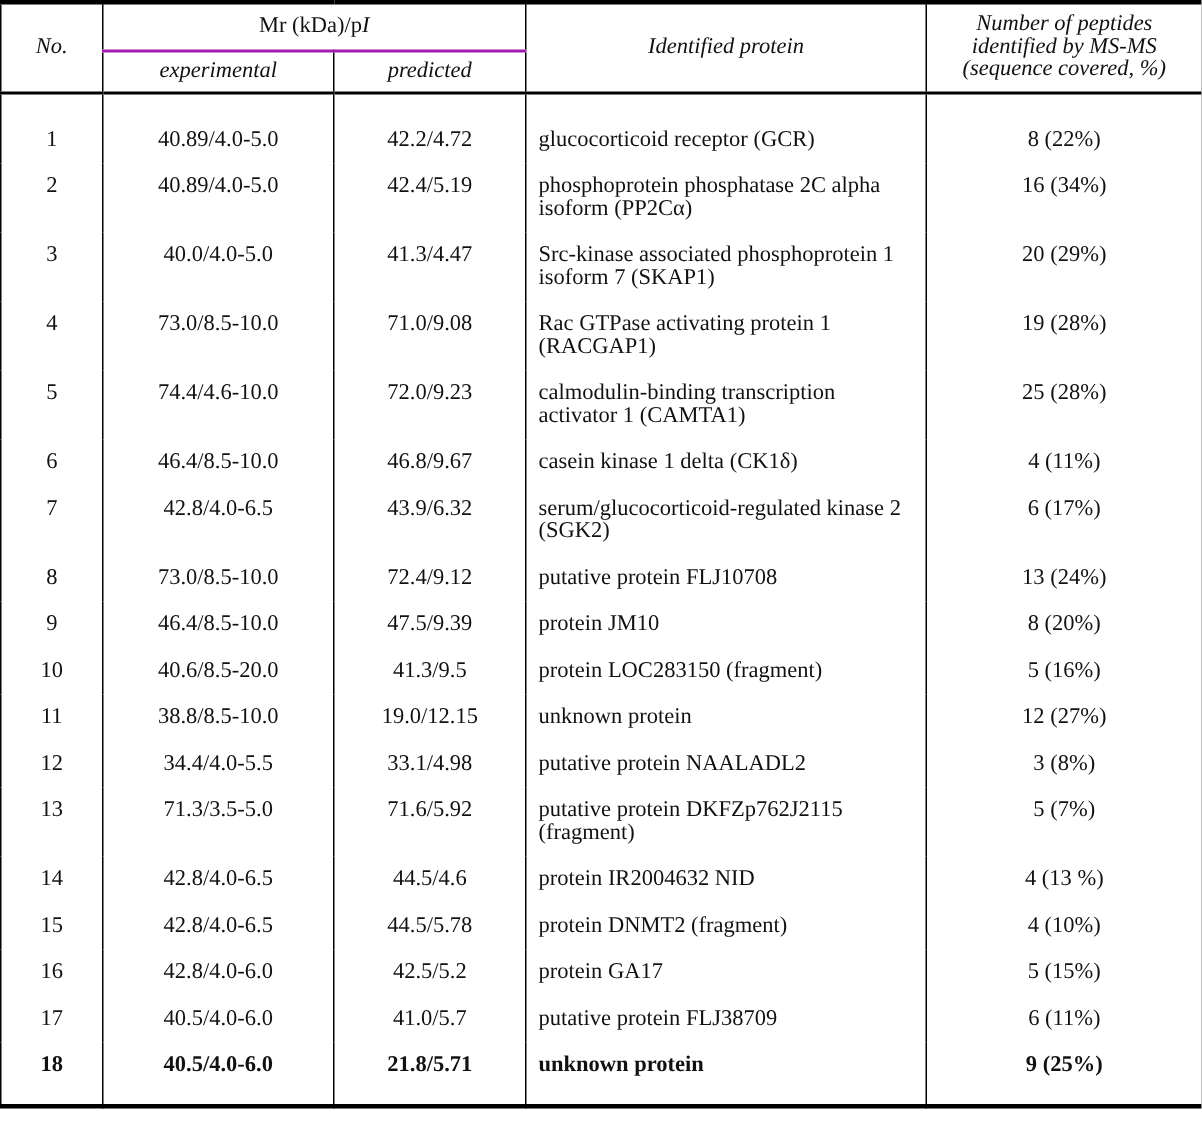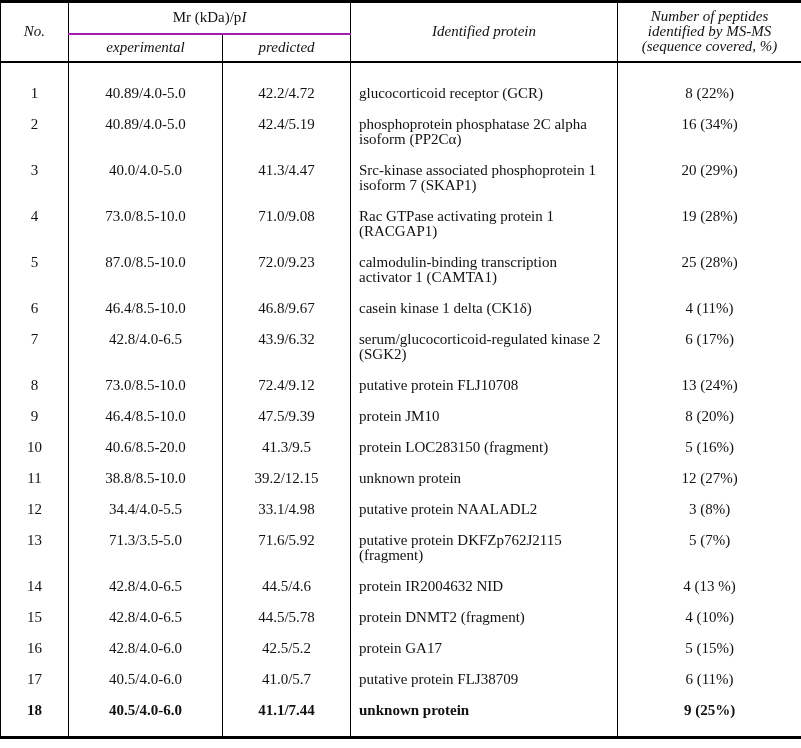--- a/index.html
+++ b/index.html
@@ -102,21 +102,21 @@
       </tr>
       <tr>
         <td class="col-no vline">4</td>
         <td class="col-exp vline">73.0/8.5-10.0</td>
         <td class="col-pred vline">71.0/9.08</td>
         <td class="col-prot vline">Rac GTPase activating protein 1 (RACGAP1)</td>
         <td class="col-pep">19 (28%)</td>
       </tr>
       <tr>
         <td class="col-no vline">5</td>
-        <td class="col-exp vline">87.0/8.5-10.0</td>
+        <td class="col-exp vline">74.4/4.6-10.0</td>
         <td class="col-pred vline">72.0/9.23</td>
         <td class="col-prot vline">calmodulin-binding transcription activator 1 (CAMTA1)</td>
         <td class="col-pep">25 (28%)</td>
       </tr>
       <tr>
         <td class="col-no vline">6</td>
         <td class="col-exp vline">46.4/8.5-10.0</td>
         <td class="col-pred vline">46.8/9.67</td>
         <td class="col-prot vline">casein kinase 1 delta (CK1δ)</td>
         <td class="col-pep">4 (11%)</td>
@@ -145,21 +145,21 @@
       <tr>
         <td class="col-no vline">10</td>
         <td class="col-exp vline">40.6/8.5-20.0</td>
         <td class="col-pred vline">41.3/9.5</td>
         <td class="col-prot vline">protein LOC283150 (fragment)</td>
         <td class="col-pep">5 (16%)</td>
       </tr>
       <tr>
         <td class="col-no vline">11</td>
         <td class="col-exp vline">38.8/8.5-10.0</td>
-        <td class="col-pred vline">39.2/12.15</td>
+        <td class="col-pred vline">19.0/12.15</td>
         <td class="col-prot vline">unknown protein</td>
         <td class="col-pep">12 (27%)</td>
       </tr>
       <tr>
         <td class="col-no vline">12</td>
         <td class="col-exp vline">34.4/4.0-5.5</td>
         <td class="col-pred vline">33.1/4.98</td>
         <td class="col-prot vline">putative protein NAALADL2</td>
         <td class="col-pep">3 (8%)</td>
       </tr>
@@ -194,19 +194,19 @@
       <tr>
         <td class="col-no vline">17</td>
         <td class="col-exp vline">40.5/4.0-6.0</td>
         <td class="col-pred vline">41.0/5.7</td>
         <td class="col-prot vline">putative protein FLJ38709</td>
         <td class="col-pep">6 (11%)</td>
       </tr>
       <tr class="last-row">
         <td class="col-no vline">18</td>
         <td class="col-exp vline">40.5/4.0-6.0</td>
-        <td class="col-pred vline">41.1/7.44</td>
+        <td class="col-pred vline">21.8/5.71</td>
         <td class="col-prot vline">unknown protein</td>
         <td class="col-pep">9 (25%)</td>
       </tr>
     </tbody>
   </table>
 </div>
 
 </body></html>

